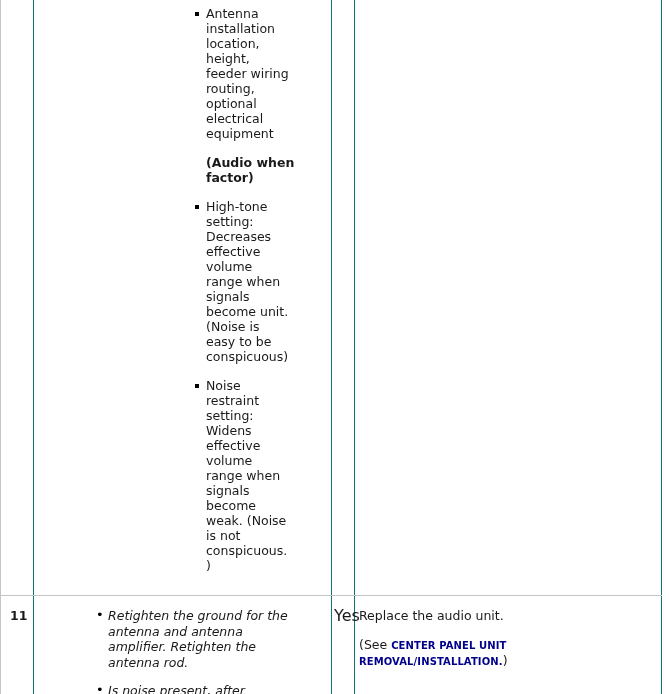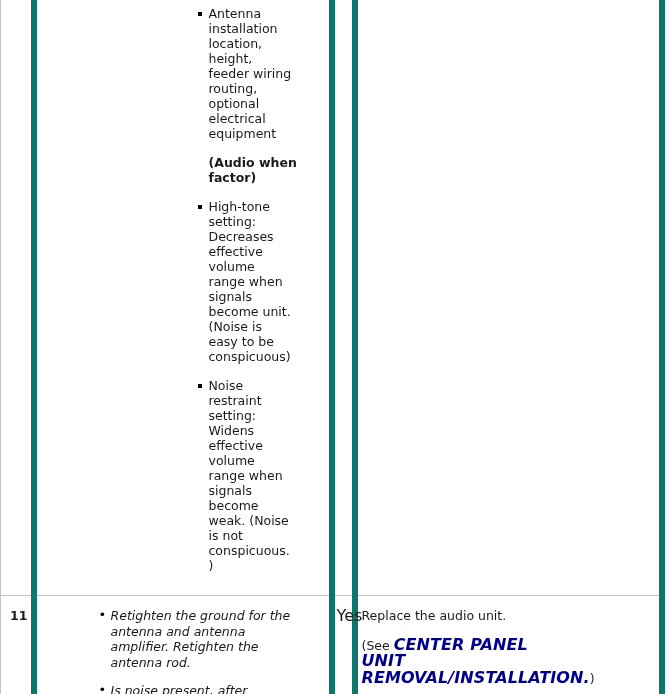--- a/index.html
+++ b/index.html
@@ -17,21 +17,21 @@
   }
 
   .ts-table {
     width: 662px;
     border-collapse: collapse;
     table-layout: fixed;
   }
   .ts-table td {
     vertical-align: top;
     border-left: 1px solid #c4c4c4;
-    border-right: 6px solid #0f766e;
+    border-right: 1px solid #0f766e;
     padding: 0;
   }
 
   
   .col-num    { width: 33px; }
   .col-step   { width: 298px; }
   .col-answer { width: 23px; }
   .col-action { width: 307px; }
   .row-sep-bottom td {
     border-bottom: 1px solid #c4c4c4;
@@ -122,23 +122,22 @@
     padding-top: 6px;
   }
 
   .ref-line {
     margin-top: 13px;
     width: 210px;
     line-height: 15.5px;
   }
   .ref-link {
     font-weight: bold;
-    font-size: 16px;
+    font-size: 10px;
     letter-spacing: 0.1px;
-    font-style: italic;
   }
   .ans-label { white-space: nowrap; }
 </style>
 </head>
 <body>
 
 <table class="ts-table">
   <colgroup>
     <col class="col-num">
     <col class="col-step">

